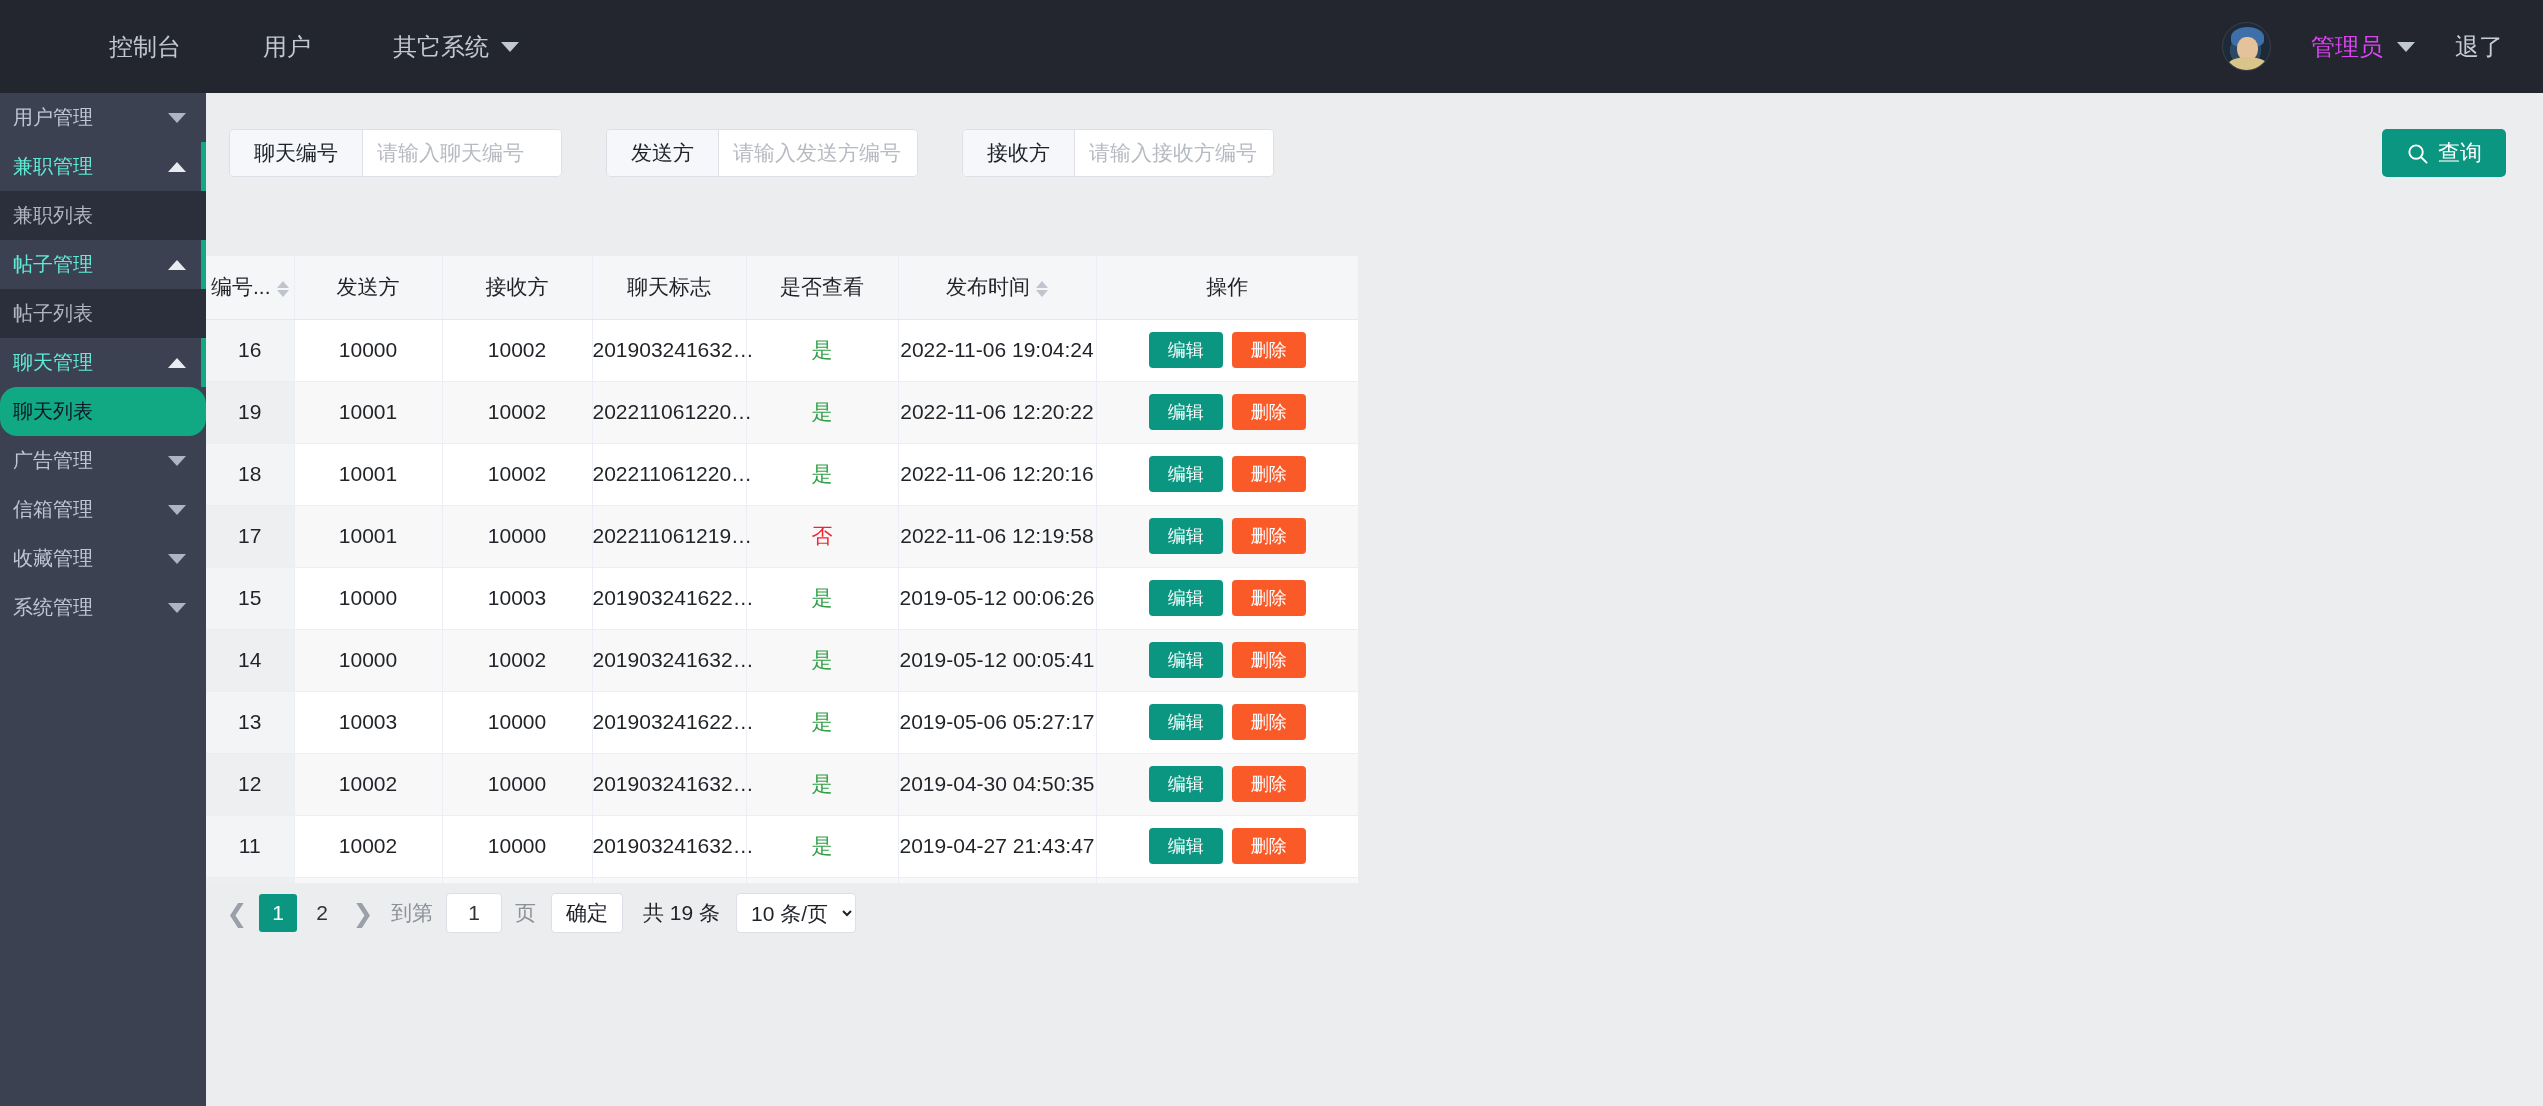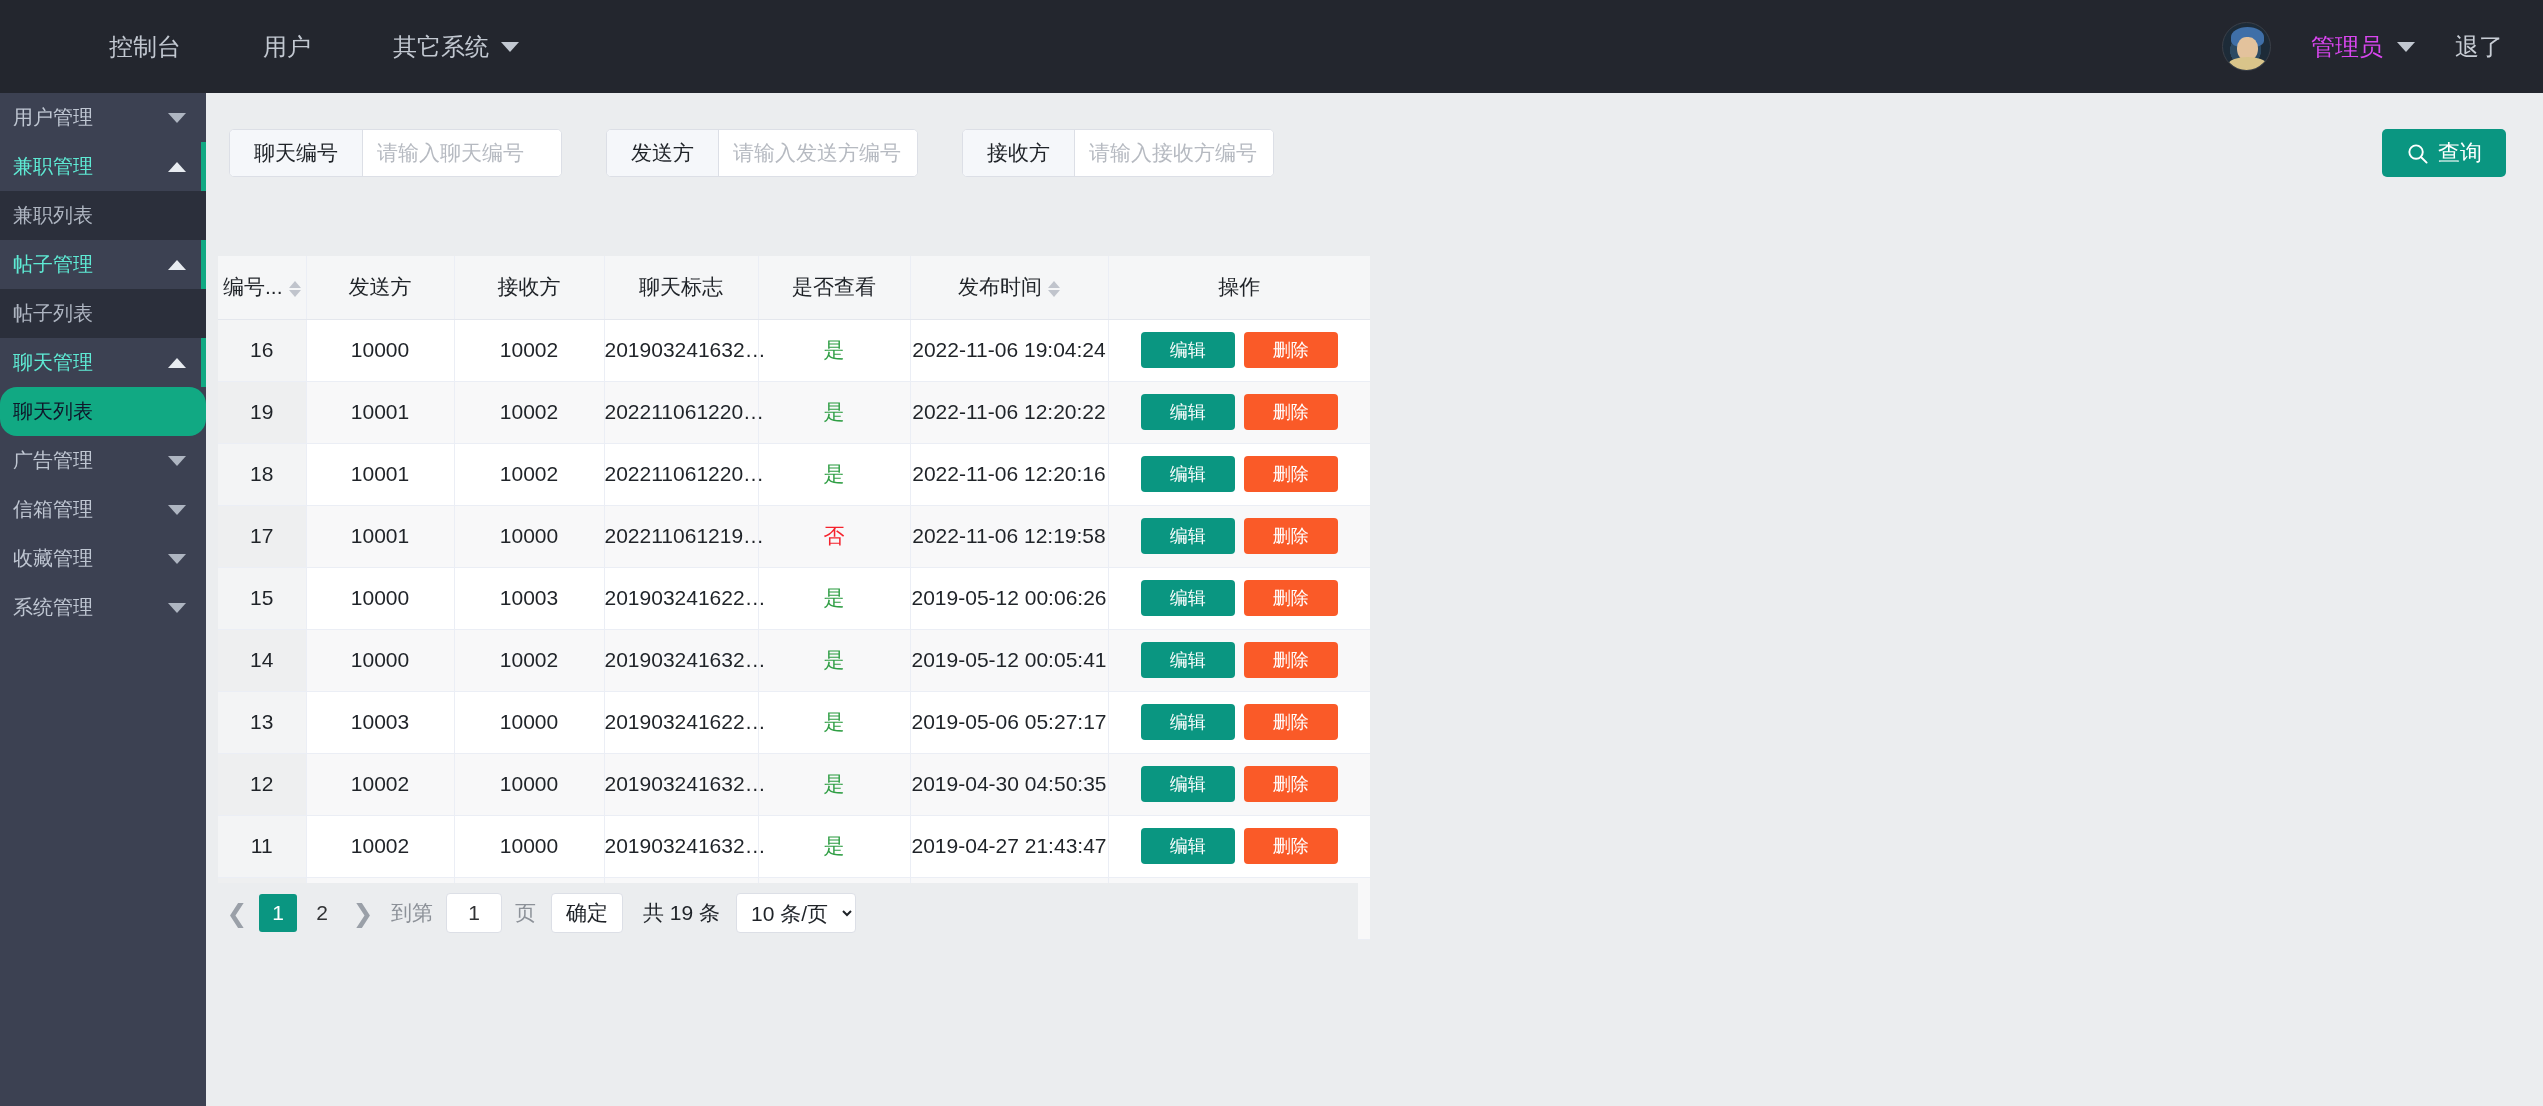--- a/index.html
+++ b/index.html
@@ -121,21 +121,21 @@
     display: flex; align-items: center; gap: 9px;
     font-family: "Liberation Sans", "DejaVu Sans", sans-serif;
   }
 
   
   #tablewrap {
     position: absolute; top: 96px; left: 0; width: 2337px; height: 917px;
     background: #ebedef;
   }
   #table-card {
-    position: absolute; top: 67px; left: 12px; width: 1152px;
+    position: absolute; top: 67px; left: 0; width: 1152px;
     background: #701a75;
   }
   table { border-collapse: collapse; width: 1152px; table-layout: fixed; }
   thead th {
     height: 63px; background: #f5f6f7; font-size: 21px; color: #1f2328;
     font-weight: normal; border-bottom: 1px solid #e4e7ed;
     border-right: 1px solid #ebeef5;
   }
   thead th:last-child { border-right: none; }
   .sorter {
@@ -154,21 +154,21 @@
   }
   tbody td:last-child { border-right: none; }
   tbody tr.odd td { background: #ffffff; }
   tbody tr.even td { background: #f8f8f9; }
   tbody tr.odd td.idcol { background: #f3f4f5; }
   tbody tr.even td.idcol { background: #eeeff0; }
   .yes { color: #2f9e44; }
   .no  { color: #f5222d; }
   .btn-edit, .btn-del {
     display: inline-block; border: none; border-radius: 4px;
-    color: #fff; font-size: 18px; padding: 6px 29px; cursor: pointer;
+    color: #fff; font-size: 18px; padding: 6px 19px; cursor: pointer;
     font-family: "Liberation Sans", "DejaVu Sans", sans-serif;
   }
   .btn-edit { background: #0a9681; margin-right: 9px; }
   .btn-del  { background: #fa5a28; }
 
   
   #pager {
     position: absolute; left: 0; top: 694px; width: 1152px; height: 60px;
     display: flex; align-items: center; padding-left: 12px; gap: 0;
     background: #ebedef;

